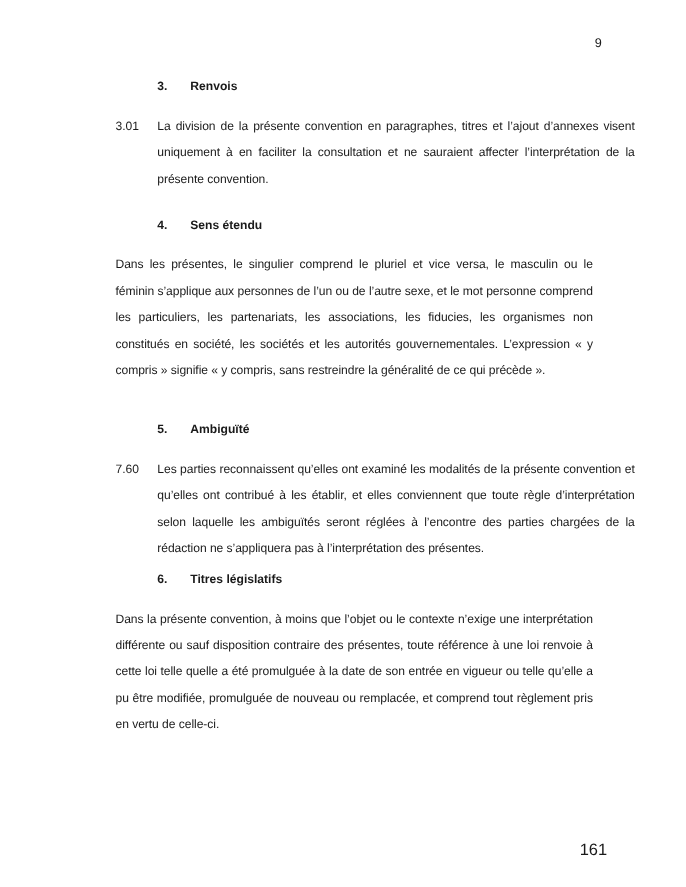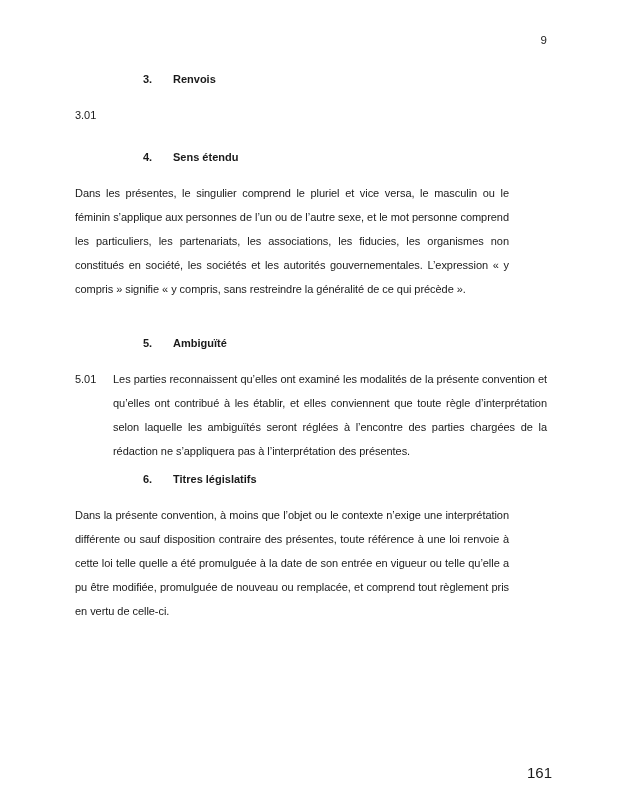--- a/index.html
+++ b/index.html
@@ -33,21 +33,21 @@
     font-size: 11px;
     line-height: 16px;
   }
   .h-num { width: 30px; flex: none; }
   .sec-3 .sec-heading { margin-top: 71px; }
   .sec-4 .sec-heading { margin-top: 22px; }
   .sec-5 .sec-heading { margin-top: 10px; }
   .sec-6 .sec-heading { margin-top: 8px; }
   .clause {
     display: flex;
-    margin-left: 75px;
+    margin-left: 105px;
     margin-top: 16px;
     font-size: 11px;
     line-height: 24px;
     letter-spacing: -0.05px;
   }
   .clause-ref { width: 38px; flex: none; }
   .clause-body {
     width: 434px;
     flex: none;
     margin: 0;
@@ -67,40 +67,41 @@
 
   <div class="pg-num-top">9</div>
 
   <div class="sec sec-3">
     <div class="sec-heading">
       <span class="h-num">3.</span>
       <span class="h-title">Renvois</span>
     </div>
     <div class="clause">
       <span class="clause-ref">3.01</span>
+      <p class="clause-body pb-3"><span>La division de la présente convention en paragraphes, titres et l’ajout d’annexes visent uniquement à en faciliter la consultation et ne sauraient affecter l’interprétation de la présente convention.</span></p>
     </div>
   </div>
 
   <div class="sec sec-4">
     <div class="sec-heading">
       <span class="h-num">4.</span>
       <span class="h-title">Sens étendu</span>
     </div>
     <div class="clause">
       <p class="clause-body pb-4"><span>Dans les présentes, le singulier comprend le pluriel et </span><span class="italic">vice versa</span><span>, le masculin ou le féminin s’applique aux personnes de l’un ou de l’autre sexe, et le mot personne comprend les particuliers, les partenariats, les associations, les fiducies, les organismes non constitués en société, les sociétés et les autorités gouvernementales. L’expression « y compris » signifie « y compris, sans restreindre la généralité de ce qui précède ».</span></p>
     </div>
   </div>
 
   <div class="sec sec-5">
     <div class="sec-heading">
       <span class="h-num">5.</span>
       <span class="h-title">Ambiguïté</span>
     </div>
     <div class="clause">
-      <span class="clause-ref">5.01</span>
+      <span class="clause-ref">7.60</span>
       <p class="clause-body pb-5"><span>Les parties reconnaissent qu’elles ont examiné les modalités de la présente convention et qu’elles ont contribué à les établir, et elles conviennent que toute règle d’interprétation selon laquelle les ambiguïtés seront réglées à l’encontre des parties chargées de la rédaction ne s’appliquera pas à l’interprétation des présentes.</span></p>
     </div>
   </div>
 
   <div class="sec sec-6">
     <div class="sec-heading">
       <span class="h-num">6.</span>
       <span class="h-title">Titres législatifs</span>
     </div>
     <div class="clause">

